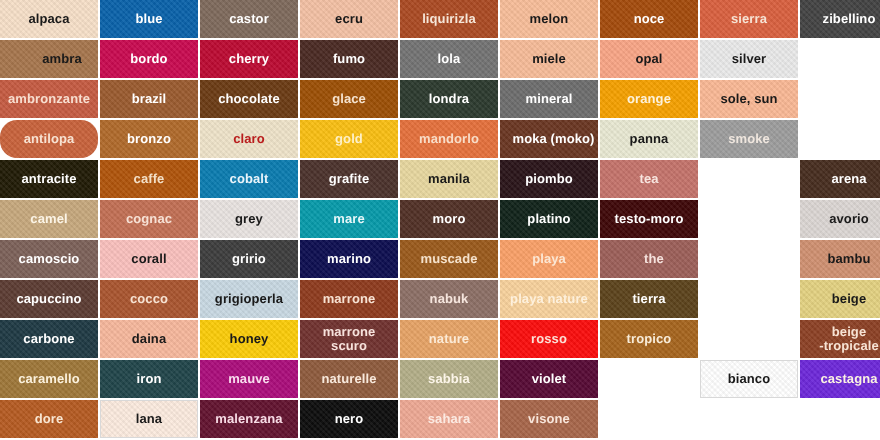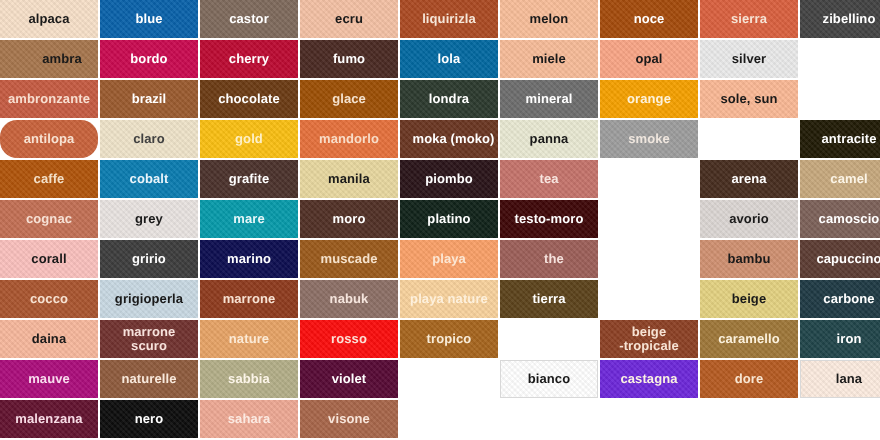--- a/index.html
+++ b/index.html
@@ -76,36 +76,37 @@
     <div class="swatch textured" style="background: rgb(243, 192, 164); color: rgb(26, 26, 26);"><span class="label">ecru</span></div>
     <div class="swatch textured" style="background: rgb(171, 74, 35); color: rgb(245, 230, 216);"><span class="label">liquirizla</span></div>
     <div class="swatch textured" style="background: rgb(247, 189, 153); color: rgb(26, 26, 26);"><span class="label">melon</span></div>
     <div class="swatch textured" style="background: rgb(164, 75, 12); color: rgb(255, 255, 255);"><span class="label">noce</span></div>
     <div class="swatch textured" style="background: rgb(217, 96, 63); color: rgb(246, 227, 212);"><span class="label">sierra</span></div>
     <div class="swatch textured" style="background: rgb(67, 67, 67); color: rgb(255, 255, 255);"><span class="label">zibellino</span></div>
     <div class="swatch textured" style="background: rgb(166, 118, 77); color: rgb(26, 26, 26); padding-left: 27px;"><span class="label">ambra</span></div>
     <div class="swatch textured" style="background: rgb(201, 10, 80); color: rgb(255, 255, 255);"><span class="label">bordo</span></div>
     <div class="swatch textured" style="background: rgb(188, 10, 50); color: rgb(255, 255, 255);"><span class="label">cherry</span></div>
     <div class="swatch textured" style="background: rgb(74, 42, 35); color: rgb(255, 255, 255);"><span class="label">fumo</span></div>
-    <div class="swatch textured" style="background: #0369a1; color: rgb(255, 255, 255);"><span class="label">lola</span></div>
+    <div class="swatch textured" style="background: #737373; color: rgb(255, 255, 255);"><span class="label">lola</span></div>
     <div class="swatch textured" style="background: rgb(246, 187, 152); color: rgb(26, 26, 26);"><span class="label">miele</span></div>
     <div class="swatch textured" style="background: rgb(248, 165, 134); color: rgb(26, 26, 26);"><span class="label">opal</span></div>
     <div class="swatch textured" style="background: rgb(233, 233, 233); color: rgb(26, 26, 26);"><span class="label">silver</span></div>
     <div class="swatch empty"></div>
     <div class="swatch textured" style="background: rgb(197, 91, 66); color: rgb(247, 222, 208);"><span class="label">ambronzante</span></div>
     <div class="swatch textured" style="background: rgb(154, 91, 47); color: rgb(255, 255, 255);"><span class="label">brazil</span></div>
     <div class="swatch textured" style="background: rgb(107, 59, 20); color: rgb(255, 255, 255);"><span class="label">chocolate</span></div>
     <div class="swatch textured" style="background: rgb(156, 79, 5); color: rgb(245, 227, 207);"><span class="label">glace</span></div>
     <div class="swatch textured" style="background: rgb(44, 58, 46); color: rgb(255, 255, 255);"><span class="label">londra</span></div>
     <div class="swatch textured" style="background: rgb(109, 109, 109); color: rgb(255, 255, 255);"><span class="label">mineral</span></div>
     <div class="swatch textured" style="background: rgb(245, 160, 0); color: rgb(253, 242, 220);"><span class="label">orange</span></div>
     <div class="swatch textured" style="background: rgb(249, 184, 149); color: rgb(26, 26, 26);"><span class="label">sole, sun</span></div>
     <div class="swatch empty"></div>
     <div class="swatch textured" style="background: rgb(201, 99, 60); color: rgb(247, 226, 210); border-radius: 17px;"><span class="label">antilopa</span></div>
-    <div class="swatch textured" style="background: rgb(238, 227, 201); color: #404040;"><span class="label">claro</span></div>
+    <div class="swatch textured" style="background: rgb(176, 106, 43); color: rgb(255, 255, 255);"><span class="label">bronzo</span></div>
+    <div class="swatch textured" style="background: rgb(238, 227, 201); color: #b91c1c;"><span class="label">claro</span></div>
     <div class="swatch textured" style="background: rgb(249, 191, 19); color: rgb(253, 240, 200);"><span class="label">gold</span></div>
     <div class="swatch textured" style="background: rgb(229, 112, 60); color: rgb(248, 221, 200);"><span class="label">mandorlo</span></div>
     <div class="swatch textured" style="background: rgb(106, 54, 34); color: rgb(255, 255, 255); padding-left: 10px;"><span class="label">moka (moko)</span></div>
     <div class="swatch textured" style="background: rgb(232, 232, 210); color: rgb(26, 26, 26);"><span class="label">panna</span></div>
     <div class="swatch textured" style="background: rgb(157, 157, 157); color: rgb(239, 230, 222);"><span class="label">smoke</span></div>
     <div class="swatch empty"></div>
     <div class="swatch textured" style="background: rgb(33, 27, 6); color: rgb(255, 255, 255);"><span class="label">antracite</span></div>
     <div class="swatch textured" style="background: rgb(176, 84, 11); color: rgb(243, 224, 200);"><span class="label">caffe</span></div>
     <div class="swatch textured" style="background: rgb(11, 124, 176); color: rgb(234, 244, 250);"><span class="label">cobalt</span></div>
     <div class="swatch textured" style="background: rgb(75, 50, 44); color: rgb(255, 255, 255);"><span class="label">grafite</span></div>
@@ -136,20 +137,21 @@
     <div class="swatch textured" style="background: rgb(169, 85, 47); color: rgb(246, 226, 210);"><span class="label">cocco</span></div>
     <div class="swatch textured" style="background: rgb(200, 216, 226); color: rgb(26, 26, 26);"><span class="label">grigioperla</span></div>
     <div class="swatch textured" style="background: rgb(142, 59, 30); color: rgb(247, 226, 211);"><span class="label">marrone</span></div>
     <div class="swatch textured" style="background: rgb(140, 111, 102); color: rgb(245, 229, 221);"><span class="label">nabuk</span></div>
     <div class="swatch textured" style="background: rgb(247, 209, 156); color: rgb(253, 240, 220);"><span class="label">playa nature</span></div>
     <div class="swatch textured" style="background: rgb(92, 67, 28); color: rgb(255, 255, 255);"><span class="label">tierra</span></div>
     <div class="swatch empty"></div>
     <div class="swatch textured" style="background: rgb(227, 209, 129); color: rgb(26, 26, 26);"><span class="label">beige</span></div>
     <div class="swatch textured" style="background: rgb(31, 58, 68); color: rgb(255, 255, 255);"><span class="label">carbone</span></div>
     <div class="swatch textured" style="background: rgb(246, 183, 156); color: rgb(26, 26, 26);"><span class="label">daina</span></div>
+    <div class="swatch textured" style="background: rgb(251, 204, 9); color: rgb(26, 26, 26);"><span class="label">honey</span></div>
     <div class="swatch textured" style="background: rgb(112, 50, 47); color: rgb(247, 226, 220);"><span class="label">marrone
 scuro</span></div>
     <div class="swatch textured" style="background: rgb(230, 163, 102); color: rgb(251, 234, 214);"><span class="label">nature</span></div>
     <div class="swatch textured" style="background: rgb(251, 13, 13); color: rgb(252, 224, 214);"><span class="label">rosso</span></div>
     <div class="swatch textured" style="background: rgb(166, 101, 30); color: rgb(248, 236, 217);"><span class="label">tropico</span></div>
     <div class="swatch empty"></div>
     <div class="swatch textured" style="background: rgb(140, 65, 37); color: rgb(247, 227, 212);"><span class="label">beige
 -tropicale</span></div>
     <div class="swatch textured" style="background: rgb(158, 119, 57); color: rgb(251, 241, 221);"><span class="label">caramello</span></div>
     <div class="swatch textured" style="background: rgb(33, 69, 74); color: rgb(255, 255, 255);"><span class="label">iron</span></div>

